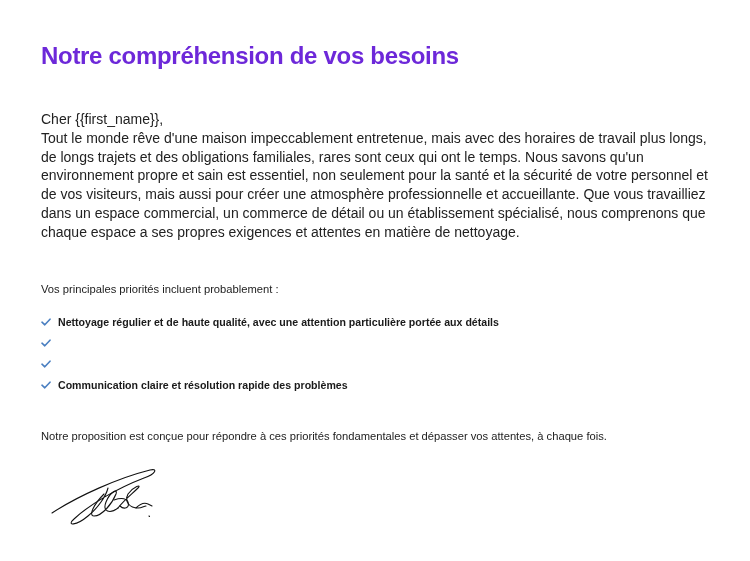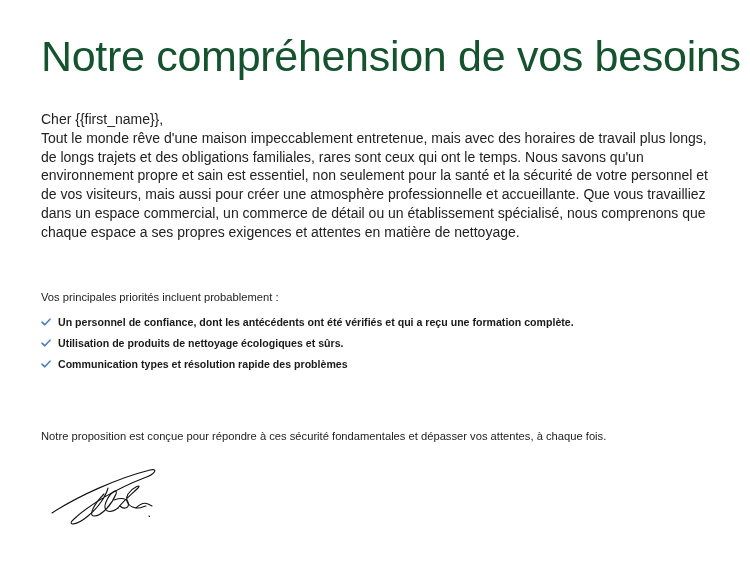--- a/index.html
+++ b/index.html
@@ -19,43 +19,43 @@
       position: absolute;
       left: 41px;
       top: 0;
       width: 680px;
     }
     .title {
       position: absolute;
       left: 0;
       top: 32px;
       margin: 0;
-      font-size: 43px;
-      font-weight: 400;
+      font-size: 24px;
+      font-weight: 700;
       letter-spacing: -0.3px;
-      color: #14532d;
+      color: #6d28d9;
       white-space: nowrap;
       line-height: 48px;
     }
     .body-text {
       position: absolute;
       left: 0;
       top: 110px;
       width: 680px;
       font-size: 14px;
       line-height: 18.8px;
       color: #222222;
     }
     .body-text p {
       margin: 0;
     }
     .intro {
       position: absolute;
       left: 0;
-      top: 288px;
+      top: 280px;
       font-size: 11.2px;
       line-height: 18.8px;
       color: #222222;
       white-space: nowrap;
     }
     .priorities {
       position: absolute;
       left: 0;
       top: 311px;
       margin: 0;
@@ -106,37 +106,41 @@
     <p>Tout le monde rêve d'une maison impeccablement entretenue, mais avec des horaires de travail plus longs, de longs trajets et des obligations familiales, rares sont ceux qui ont le temps. Nous savons qu'un environnement propre et sain est essentiel, non seulement pour la santé et la sécurité de votre personnel et de vos visiteurs, mais aussi pour créer une atmosphère professionnelle et accueillante. Que vous travailliez dans un espace commercial, un commerce de détail ou un établissement spécialisé, nous comprenons que chaque espace a ses propres exigences et attentes en matière de nettoyage.</p>
   </div>
 
   <div class="intro">Vos principales priorités incluent probablement :</div>
 
   <ul class="priorities">
     <li>
       <svg class="check" viewBox="0 0 10 10">
           <path d="M1 5.2 L3.8 7.8 L9 2.2" fill="none" stroke="#4a7fc1" stroke-width="1.6" stroke-linecap="round" stroke-linejoin="round"></path>
         </svg>
-      <span>Un personnel de confiance, dont les antécédents ont été vérifiés et qui a reçu une formation complète.</span>
+      <span>Nettoyage régulier et de haute qualité, avec une attention particulière portée aux détails</span>
     </li>
     <li>
       <svg class="check" viewBox="0 0 10 10">
           <path d="M1 5.2 L3.8 7.8 L9 2.2" fill="none" stroke="#4a7fc1" stroke-width="1.6" stroke-linecap="round" stroke-linejoin="round"></path>
         </svg>
-      <span>Utilisation de produits de nettoyage écologiques et sûrs.</span>
     </li>
     <li>
       <svg class="check" viewBox="0 0 10 10">
           <path d="M1 5.2 L3.8 7.8 L9 2.2" fill="none" stroke="#4a7fc1" stroke-width="1.6" stroke-linecap="round" stroke-linejoin="round"></path>
         </svg>
-      <span>Communication types et résolution rapide des problèmes</span>
+    </li>
+    <li>
+      <svg class="check" viewBox="0 0 10 10">
+          <path d="M1 5.2 L3.8 7.8 L9 2.2" fill="none" stroke="#4a7fc1" stroke-width="1.6" stroke-linecap="round" stroke-linejoin="round"></path>
+        </svg>
+      <span>Communication claire et résolution rapide des problèmes</span>
     </li>
   </ul>
 
-  <div class="closing">Notre proposition est conçue pour répondre à ces sécurité fondamentales et dépasser vos attentes, à chaque fois.</div>
+  <div class="closing">Notre proposition est conçue pour répondre à ces priorités fondamentales et dépasser vos attentes, à chaque fois.</div>
 </div>
 
 <svg class="signature" viewBox="0 0 110 66">
   <g fill="none" stroke="#111111" stroke-width="1.1" stroke-linecap="round" stroke-linejoin="round">
     <path d="M4 49 C 30 32, 70 14, 102 6 C 110 4, 108 10, 96 14 C 70 24, 42 40, 26 55 C 18 62, 28 62, 40 52 C 50 44, 58 32, 60 24"></path>
     <path d="M56 30 C 46 40, 40 52, 46 52 C 54 52, 64 40, 68 30 C 70 24, 62 28, 58 38 C 54 48, 62 50, 70 44"></path>
     <path d="M70 44 C 76 36, 84 30, 90 24 C 94 20, 86 22, 80 30 C 76 38, 82 44, 90 44 C 94 44, 96 42, 98 42"></path>
     <path d="M66 36 C 72 34, 78 34, 80 38 C 82 44, 76 46, 72 42"></path>
     <path d="M88 44 C 92 40, 96 38, 100 40 L 104 42"></path>
     <path d="M101 52 L 101.5 52.5"></path>

